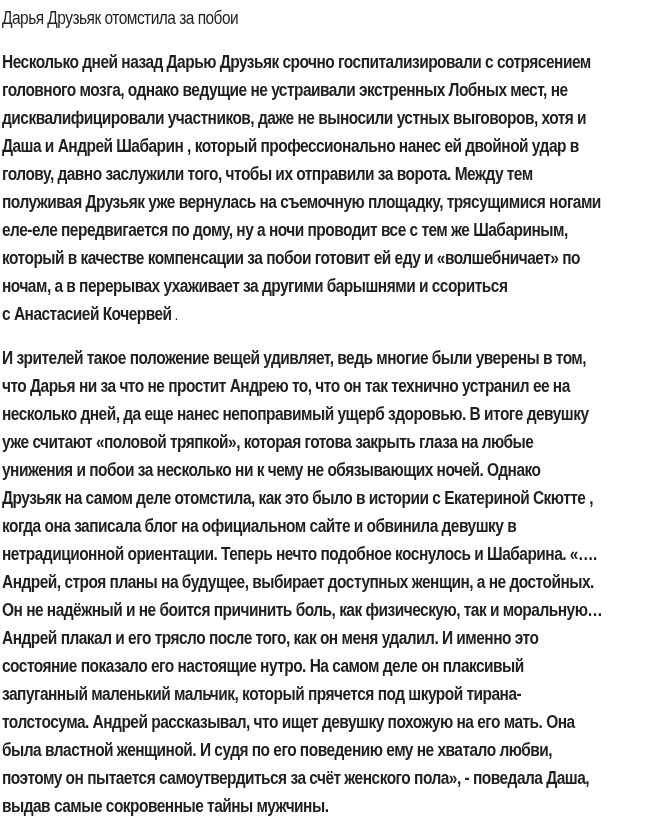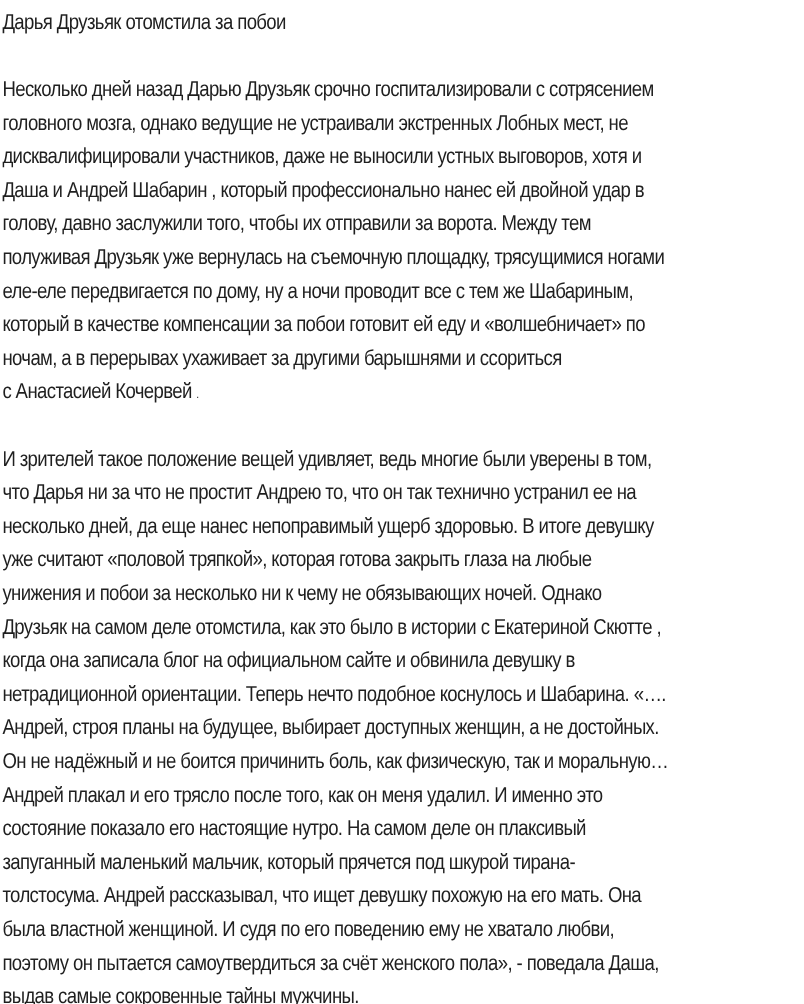--- a/index.html
+++ b/index.html
@@ -27,21 +27,22 @@
       font-size: 18px;
       line-height: 28px;
       height: 28px;
       letter-spacing: -0.6px;
       transform-origin: left center;
     }
     .title {
       margin-top: 4px;
     }
     .para {
-      margin-top: 28px;
+      margin-top: 16px;
+      font-weight: bold;
     }
     .small-dot {
       font-size: 10px;
     }
   </style>
 </head>
 <body>
 
 <div class="page">
   <div class="line title" style="display: block; transform: scaleX(0.86);">Дарья Друзьяк отомстила за побои</div>

